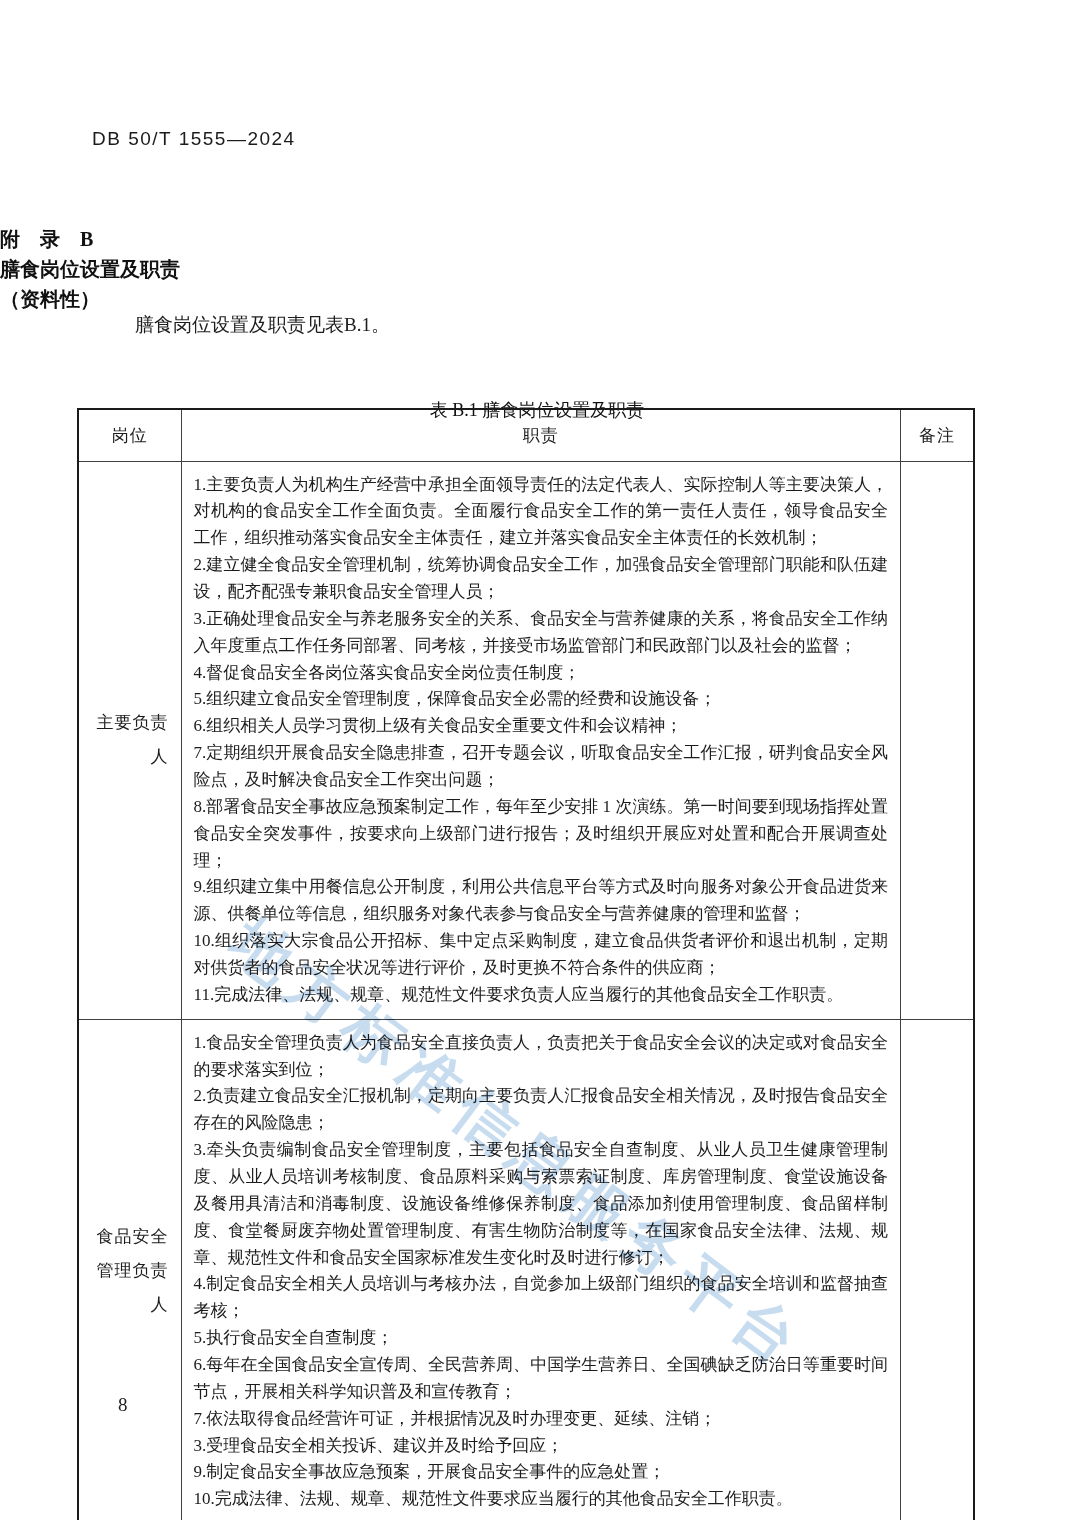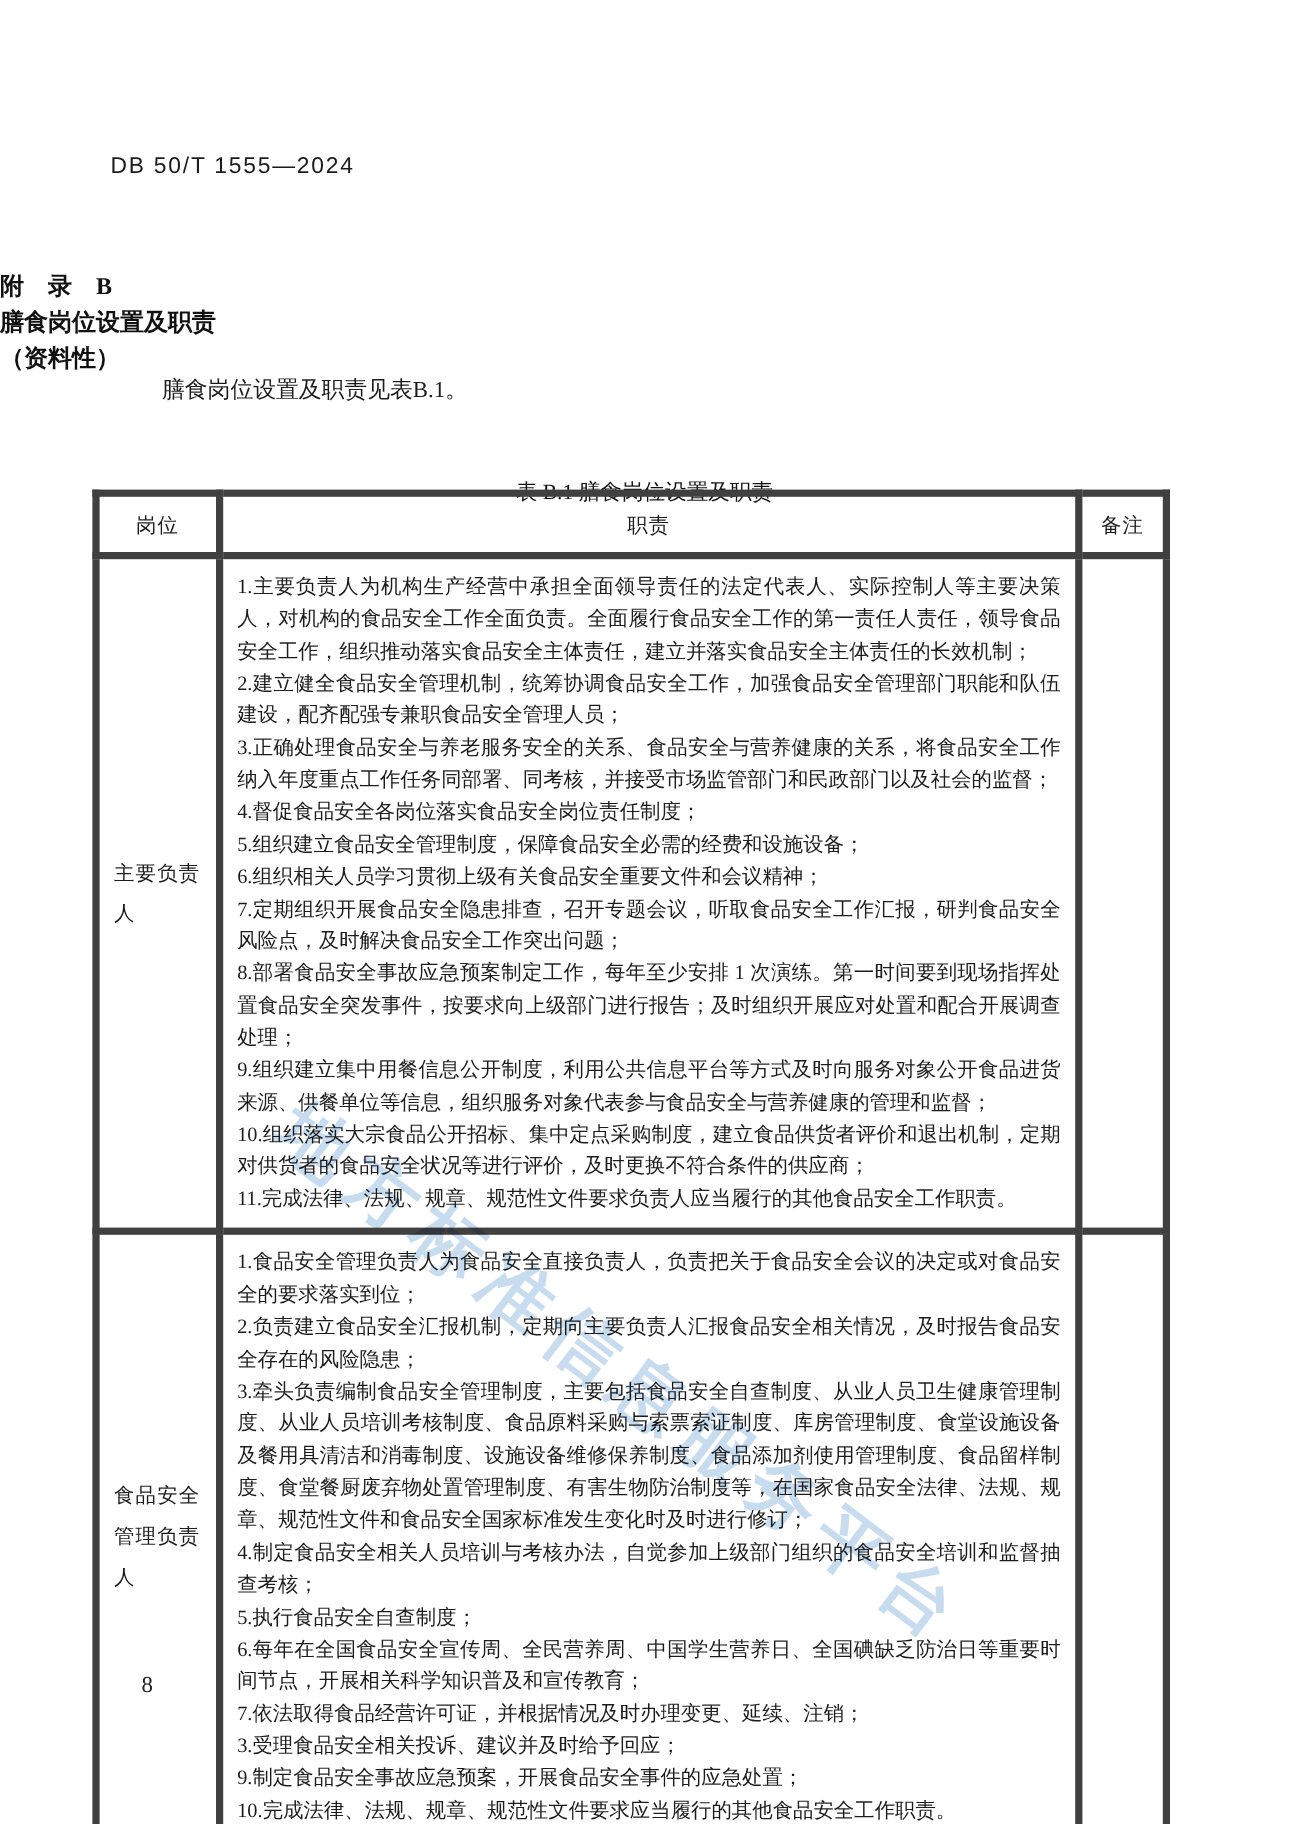--- a/index.html
+++ b/index.html
@@ -55,36 +55,36 @@
     position: absolute;
     left: 77px;
     top: 408px;
     width: 898px;
     border-collapse: collapse;
     table-layout: fixed;
     font-size: 17px;
     color: #1c1c1c;
   }
   table.duty-table, table.duty-table td, table.duty-table th {
-    border: 6px solid #404040;
+    border: 1px solid #404040;
   }
   table.duty-table { border: 2px solid #1a1a1a; }
   th.col-position { width: 101px; }
   th.col-duty { width: 705px; }
   th.col-remark { width: 72px; }
   tr.header-row th {
     height: 52px;
     font-weight: normal;
     font-size: 17px;
     text-align: center;
     vertical-align: middle;
     letter-spacing: 1px;
   }
   td.position-cell {
-    text-align: left;
+    text-align: right;
     vertical-align: middle;
     line-height: 2.0;
     padding: 4px 12px;
     letter-spacing: 1px;
   }
   td.duties-cell {
     vertical-align: middle;
     padding: 10px 12px 10px 12px;
     line-height: 1.58;
     text-align: justify;

